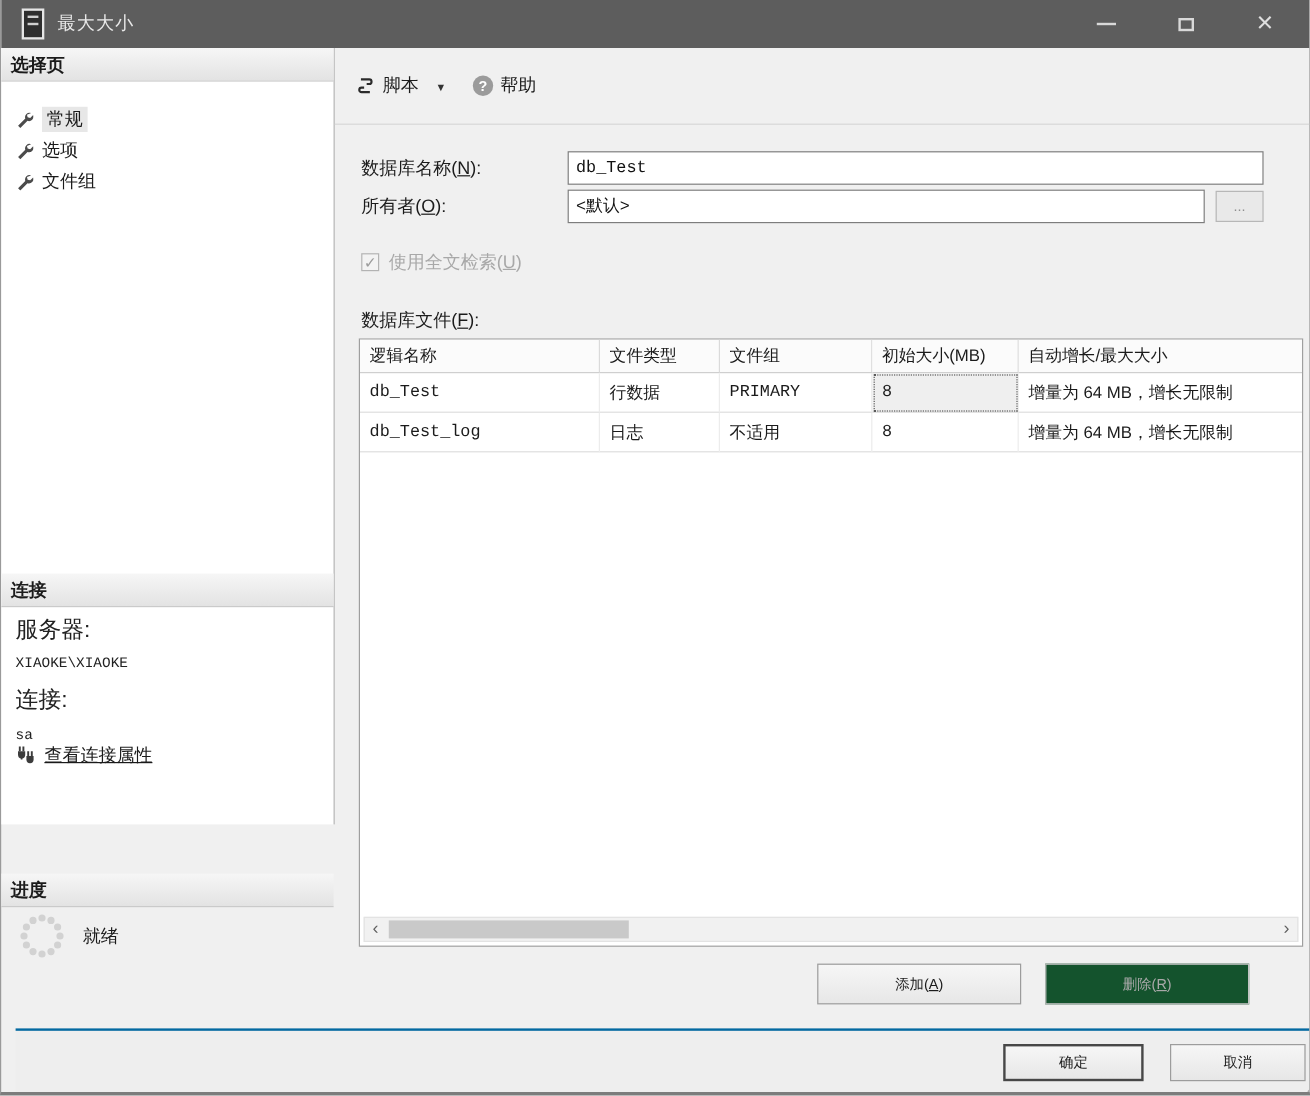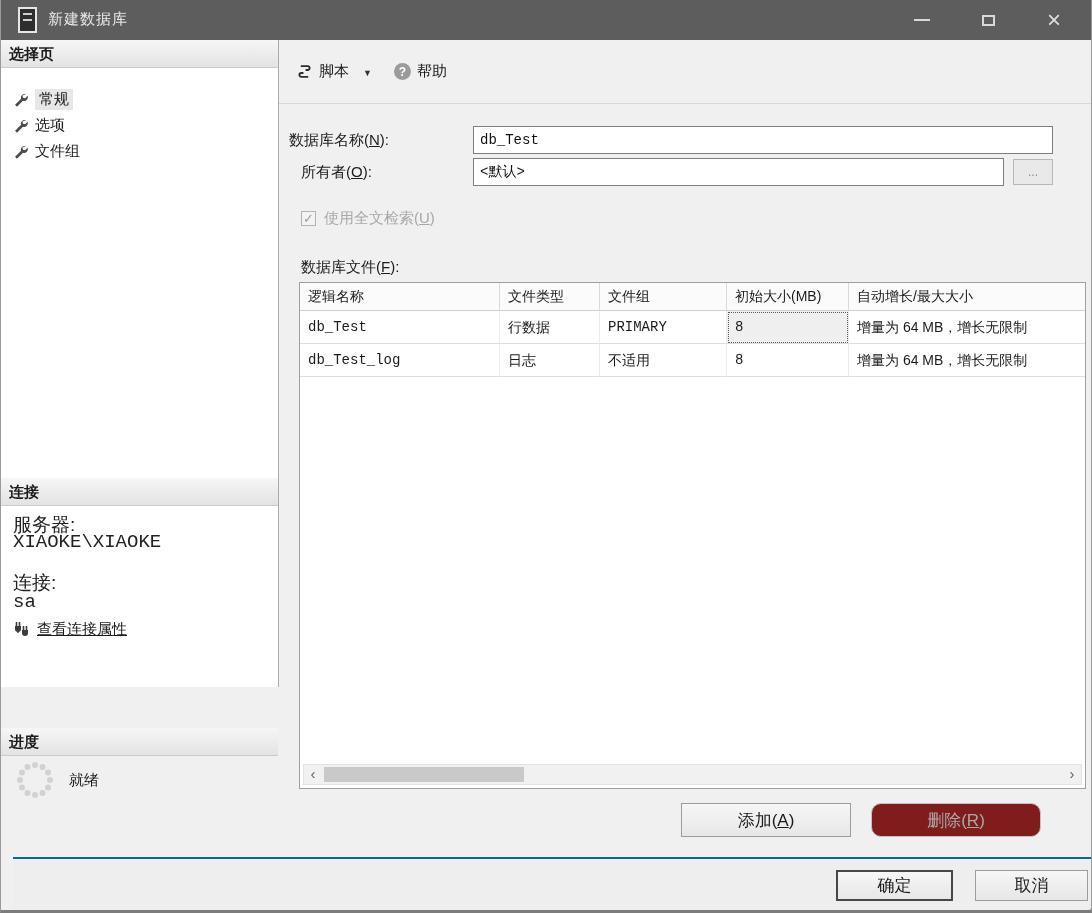--- a/index.html
+++ b/index.html
@@ -25,22 +25,22 @@
   .sidebar { position:absolute; left:0; top:40px; width:278px; height:647px;
     background:#ffffff; border-right:1px solid #ababab; }
   .side-header { position:absolute; left:0; width:100%; height:28px;
     background:linear-gradient(#f6f6f6,#e3e3e3); border-bottom:1px solid #cacaca;
     font-weight:bold; font-size:15px; color:#1b1b1b; padding:5px 0 0 8px; }
   .page-list { position:absolute; left:0; top:34px; width:100%;margin-top:12px; }
   .page-item { display:flex; align-items:center; gap:7px; height:26px; padding-left:12px; font-size:15px; color:#1b1b1b; cursor:default; }
   .page-item.selected .pl { background:#e7e7e7; padding:1px 4px; }
   .wrench { width:15px; height:15px; flex:0 0 15px; }
   .info-label { position:absolute; left:12px; font-size:19px; color:#222; }
-  .info-value { position:absolute; left:12px; font-size:19px; color:#222;
-    font-family:"Liberation Mono","DejaVu Sans Mono",monospace; }
+  .info-value { position:absolute; left:12px; font-size:12px; color:#222;
+    font-family:"Liberation Mono","DejaVu Sans Mono",monospace;margin-top:15px; }
   .conn-link-row { position:absolute; left:12px; display:flex; align-items:center; gap:8px; }
   .conn-link { font-size:15px; color:#1b1b1b; text-decoration:underline; cursor:pointer; }
   .status-row { position:absolute; left:12px; display:flex; align-items:center; gap:12px; }
   .status-text { font-size:15px; color:#1b1b1b; }
   
   .content { position:absolute; left:278px; top:40px; width:814px; height:817px; background:#f0f0f0; }
   .toolbar { position:absolute; left:0; top:0; width:100%; height:64px;
     border-bottom:1px solid #d8d8d8; display:flex; align-items:center; padding-left:17px; gap:6px; }
   .tb-label { font-size:15px; color:#1b1b1b; }
   .tb-caret { font-size:9px; color:#333; margin:2px 10px 0 8px; }
@@ -68,44 +68,44 @@
   .c1{width:200px;} .c2{width:100px;} .c3{width:127px;} .c4{width:122px;} .c5{width:351px; border-right:none !important;}
   .mono { font-family:"Liberation Mono","DejaVu Sans Mono",monospace; font-size:13px; }
   .cell.focused { background:#efefef; outline:1px dotted #5a5a5a; outline-offset:-2px; }
   .hscroll { position:absolute; left:3px; right:3px; bottom:3px; height:21px;
     background:#f1f1f1; border:1px solid #e3e3e3; }
   .hs-arrow { position:absolute; top:0; width:18px; height:19px; color:#5f5f5f; font-size:15px;
     line-height:17px; text-align:center; }
   .hs-left { left:0; } .hs-right { right:0; }
   .hs-thumb { position:absolute; left:20px; top:2px; width:200px; height:15px; background:#c9c9c9; }
   
-  .btn { font-size:17px; color:#1b1b1b; background:linear-gradient(#f6f6f6,#e7e7e7);
+  .btn { font-size:12px; color:#1b1b1b; background:linear-gradient(#f6f6f6,#e7e7e7);
     border:1px solid #9c9c9c; text-align:center; }
   .btn-add { position:absolute; left:402px; top:763px; width:170px; height:34px; }
   .btn-del { position:absolute; left:592px; top:763px; width:170px; height:34px;
-    background:#7f1d1d; border-color:#c2c2c2; color:#a9a9a9;border-radius:10px; }
+    background:#14532d; border-color:#c2c2c2; color:#a9a9a9; }
   
   .footer { position:absolute; left:12px; top:857px; width:100%; height:56px;
     background:#eeeeee; border-top:2px solid #0369a1; }
   .btn-ok { position:absolute; left:823px; top:11px; width:117px; height:31px;
     border:2px solid #474747; }
   .btn-cancel { position:absolute; left:962px; top:11px; width:113px; height:31px; }
   .resize-grip { position:absolute; right:4px; bottom:2px; }
 </style>
 </head>
 <body>
 
 <div class="window">
 
   <div class="titlebar">
     <span class="title-icon">
         <i></i>
         <i></i>
       </span>
-    <span class="title-text">新建数据库</span>
+    <span class="title-text">最大大小</span>
     <div class="cap-btn cap-min">
         <span class="glyph-min"></span>
       </div>
     <div class="cap-btn cap-max">
         <span class="glyph-max"></span>
       </div>
     <div class="cap-btn cap-close">
         <span class="glyph-close">×</span>
       </div>
   </div>
@@ -178,21 +178,21 @@
     <div class="toolbar">
       <svg width="17" height="17" viewBox="0 0 16 16">
         <path d="M4.5 3h6.5a1.8 1.8 0 0 1 0 3.6H9 M11.5 13H5a1.8 1.8 0 0 1 0-3.6h2" stroke="#2b2b2b" stroke-width="1.7" fill="none"></path>
       </svg>
       <span class="tb-label">脚本</span>
       <span class="tb-caret">▼</span>
       <span class="help-badge">?</span>
       <span class="tb-label">帮助</span>
     </div>
 
-    <div class="form-label" style="left:10px; top:91px;"><span>数据库名称(</span><span class="mn">N</span><span>):</span></div>
+    <div class="form-label" style="left:22px; top:91px;"><span>数据库名称(</span><span class="mn">N</span><span>):</span></div>
     <input class="txt-input" style="left: 194px; top: 86px; width: 580px;" value="db_Test">
 
     <div class="form-label" style="left:22px; top:123px;"><span>所有者(</span><span class="mn">O</span><span>):</span></div>
     <input class="txt-input" style="left: 194px; top: 118px; width: 531px;" value="&lt;默认&gt;">
     <button class="browse-btn">...</button>
 
     <div class="chk-row">
       <span class="chk-box">✓</span>
       <span class="chk-label"><span>使用全文检索(</span><span class="mn">U</span><span>)</span></span>
     </div>

